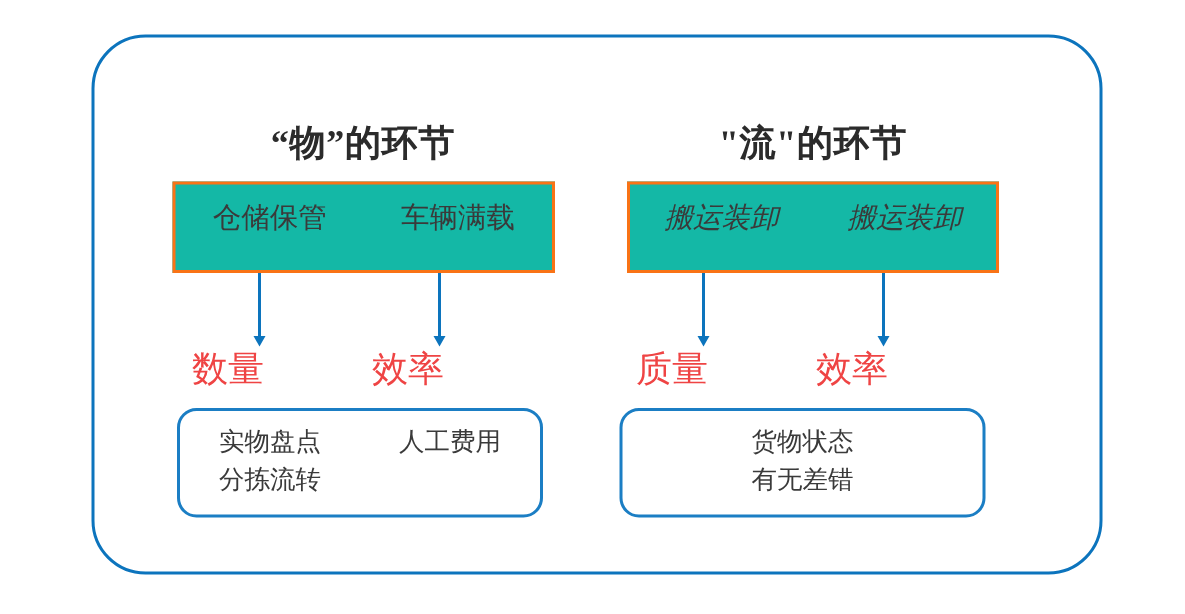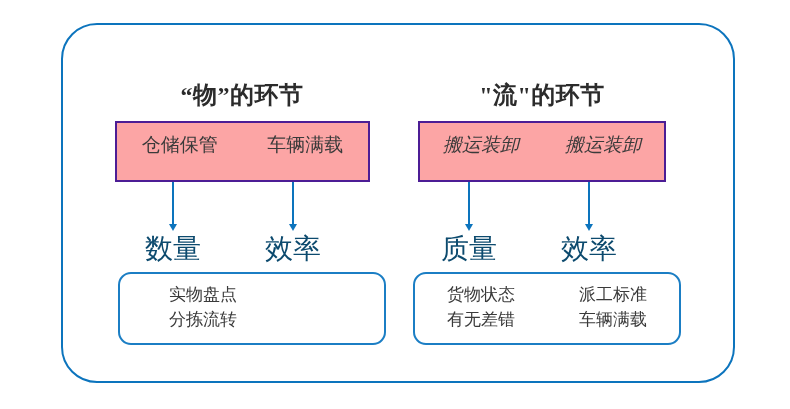--- a/index.html
+++ b/index.html
@@ -60,23 +60,23 @@
     white-space: nowrap;
   }
 
   
   .process-box {
     position: absolute;
     top: 121px;
     left: 23px;
     width: 255px;
     height: 61px;
-    border: 2px solid #4c1d95;
+    border: 2px solid #f97316;
     box-sizing: border-box;
-    background: #fca5a5;
+    background: #14b8a6;
   }
   .branch.right .process-box {
     left: 26px;
     width: 248px;
     font-style: italic;
   }
   .process-box-inner {
     position: absolute;
     top: 9px;
     left: 0;
@@ -113,36 +113,35 @@
   .branch.left  .arrow.a1 { left: 80px; }
   .branch.left  .arrow.a2 { left: 200px; }
   .branch.right .arrow.a1 { left: 76px; }
   .branch.right .arrow.a2 { left: 196px; }
 
   
   .metric {
     position: absolute;
     top: 230px;
     width: 90px;
-    text-align: center;
-    font-size: 28px;
-    color: #0c4a6e;
+    font-size: 24px;
+    color: #ef4444;
     white-space: nowrap;
   }
   .branch.left  .metric.m1 { left: 36px; }
   .branch.left  .metric.m2 { left: 156px; }
   .branch.right .metric.m1 { left: 32px; }
   .branch.right .metric.m2 { left: 152px; }
 
   
   .detail-box {
     position: absolute;
     top: 272px;
     left: 26px;
-    width: 268px;
+    width: 244px;
     height: 73px;
     border: 2px solid #1b7ec4;
     border-radius: 13px;
     box-sizing: border-box;
     background: #ffffff;
   }
   .branch.right .detail-box {
     left: 21px;
     text-align: right;
   }
@@ -190,20 +189,21 @@
     <div class="metric m1">数量</div>
     <div class="metric m2">效率</div>
 
     <div class="detail-box">
       <div class="detail-cols">
         <div class="detail-col">
           <span class="detail-line">实物盘点</span>
           <span class="detail-line">分拣流转</span>
         </div>
         <div class="detail-col">
+          <span class="detail-line">人工费用</span>
         </div>
       </div>
     </div>
   </div>
 
   <div class="branch right">
 
     <div class="branch-title">"流"的环节</div>
 
     <div class="process-box">
@@ -218,21 +218,17 @@
 
     <div class="metric m1">质量</div>
     <div class="metric m2">效率</div>
 
     <div class="detail-box">
       <div class="detail-cols">
         <div class="detail-col">
           <span class="detail-line">货物状态</span>
           <span class="detail-line">有无差错</span>
         </div>
-        <div class="detail-col">
-          <span class="detail-line">派工标准</span>
-          <span class="detail-line">车辆满载</span>
-        </div>
       </div>
     </div>
   </div>
 
 </div>
 
 </body></html>

